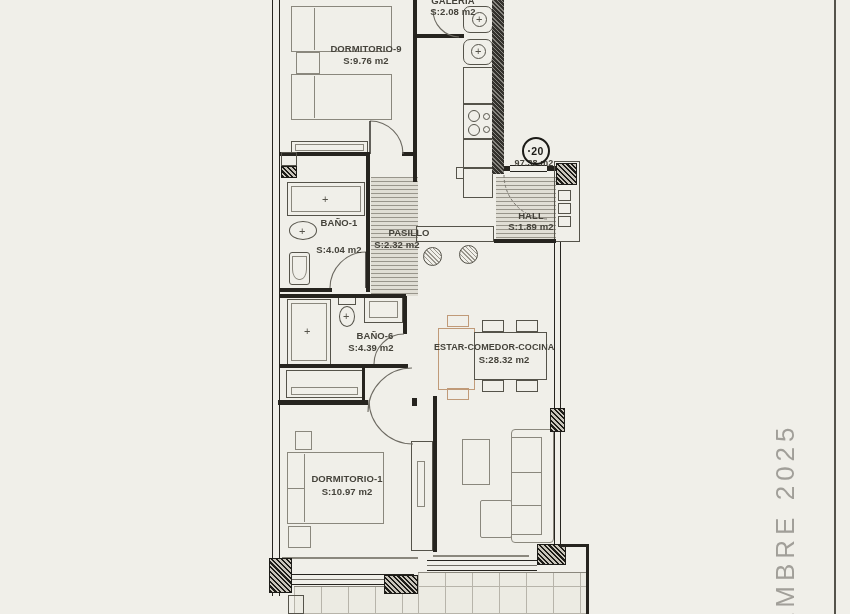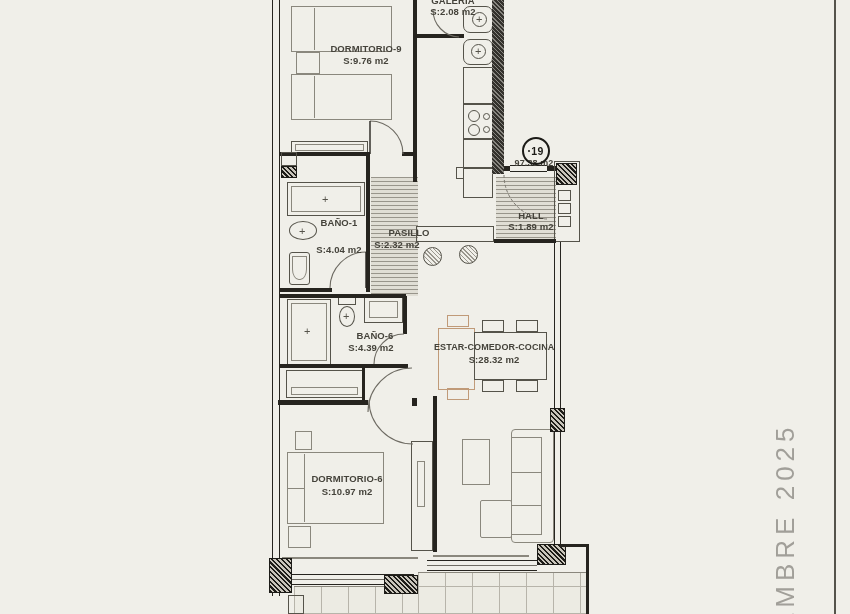--- a/index.html
+++ b/index.html
@@ -170,28 +170,28 @@
   <div class="lbl" style="left:359px;top:228px;width:100px;">PASILLO</div>
   <div class="lbl" style="left:347px;top:240px;width:100px;">S:2.32 m2</div>
 
   <div class="lbl" style="left:481px;top:211px;width:100px;">HALL</div>
   <div class="lbl" style="left:481px;top:222px;width:100px;">S:1.89 m2</div>
 
   <div class="lbl" style="left:325px;top:331px;width:100px;">BAÑO-6</div>
   <div class="lbl" style="left:321px;top:343px;width:100px;">S:4.39 m2</div>
 
   <div class="lbl" style="left:434px;top:343px;width:120px;font-size:9px;">ESTAR-COMEDOR-COCINA</div>
-  <div class="lbl" style="left:434px;top:355px;width:120px;">S:28.32 m2</div>
+  <div class="lbl" style="left:444px;top:355px;width:120px;">S:28.32 m2</div>
 
-  <div class="lbl" style="left:287px;top:474px;width:120px;">DORMITORIO-6</div>
+  <div class="lbl" style="left:287px;top:474px;width:120px;">DORMITORIO-1</div>
   <div class="lbl" style="left:287px;top:487px;width:120px;">S:10.97 m2</div>
 
   <div class="lbl" style="left:484px;top:159px;width:100px;font-size:9px;">97.38 m2</div>
 
   <div class="circle" style="left:522px;top:137px;width:28px;height:28px;">
     <span style="width:2px;height:2px;background:#1c1b17;border-radius:50%;margin-right:1px;"></span>
-    <span>19</span>
+    <span>20</span>
   </div>
 
   <div class="abs" style="left:834px;top:0;width:2px;height:614px;background:#55534b;"></div>
   <div class="datetext">EMBRE 2025</div>
 
 </div>
 
 </body></html>

